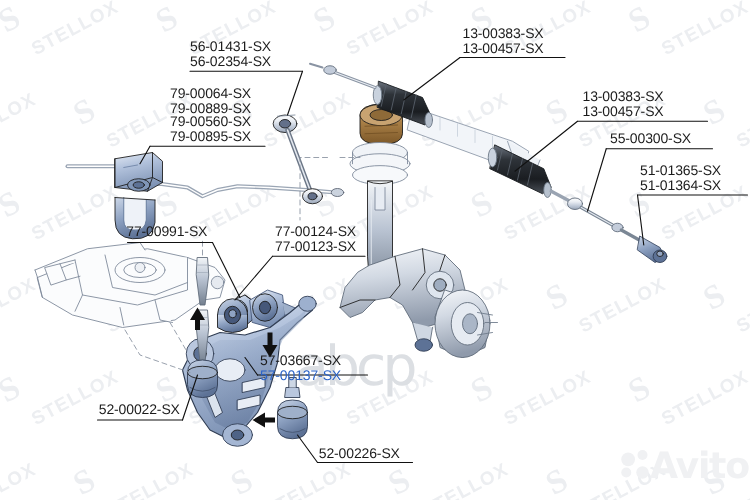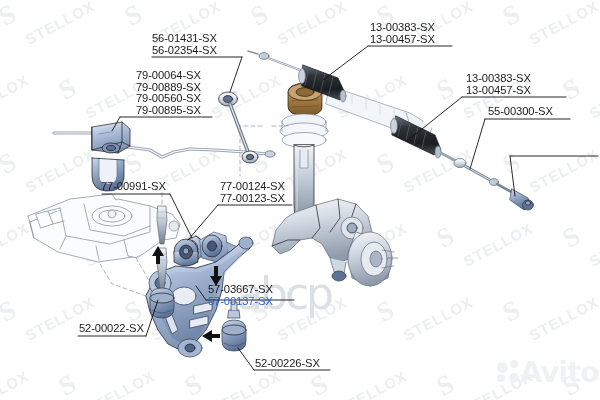--- a/index.html
+++ b/index.html
@@ -482,20 +482,24 @@
 
   <div class="lbl" style="left:466px; top:73px;">
     <span class="ln">13-00383-SX</span>
     <span class="ln">13-00457-SX</span>
   </div>
 
   <div class="lbl" style="left:488px; top:106px;">
     <span class="ln">55-00300-SX</span>
   </div>
 
+  <div class="lbl" style="left:512px; top:132px;">
+    <span class="ln">51-01365-SX</span>
+    <span class="ln">51-01364-SX</span>
+  </div>
 
   <div class="lbl" style="left:101px; top:181px;">
     <span class="ln">77-00991-SX</span>
   </div>
 
   <div class="lbl" style="left:220px; top:181px;">
     <span class="ln">77-00124-SX</span>
     <span class="ln">77-00123-SX</span>
   </div>
 

